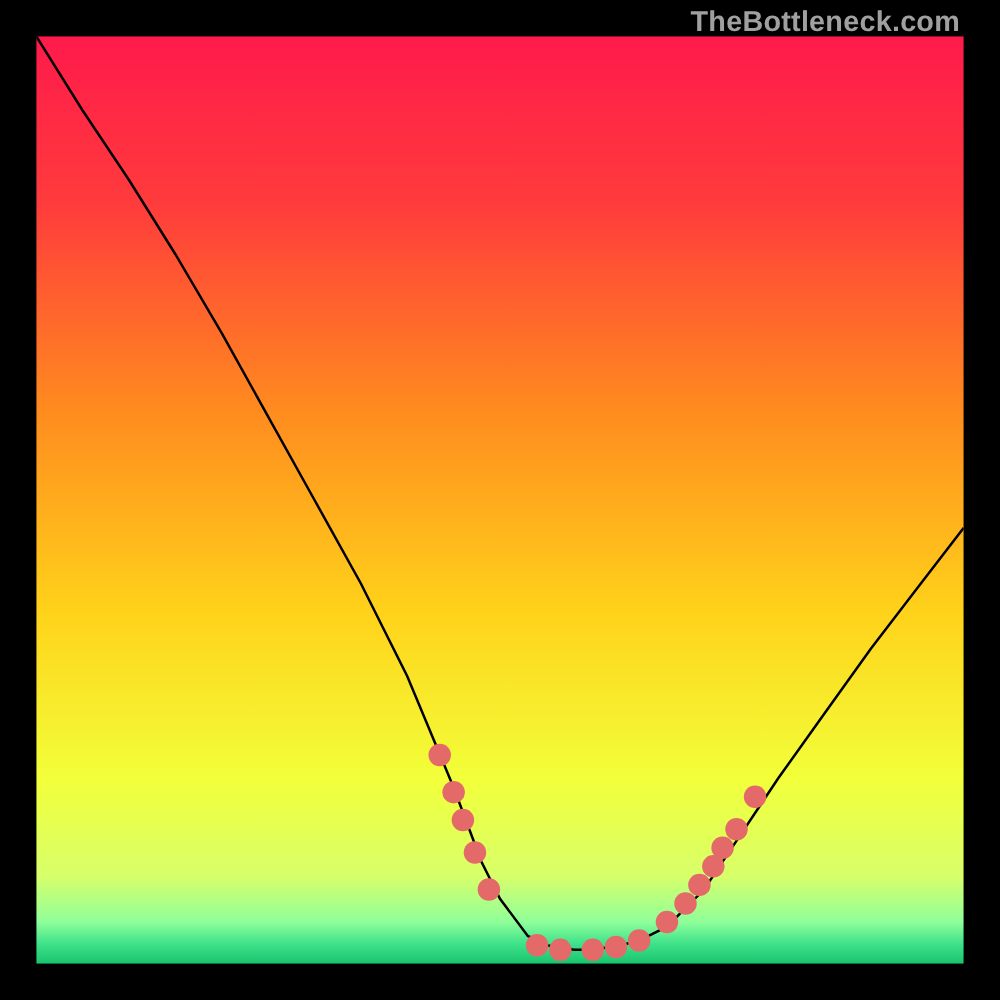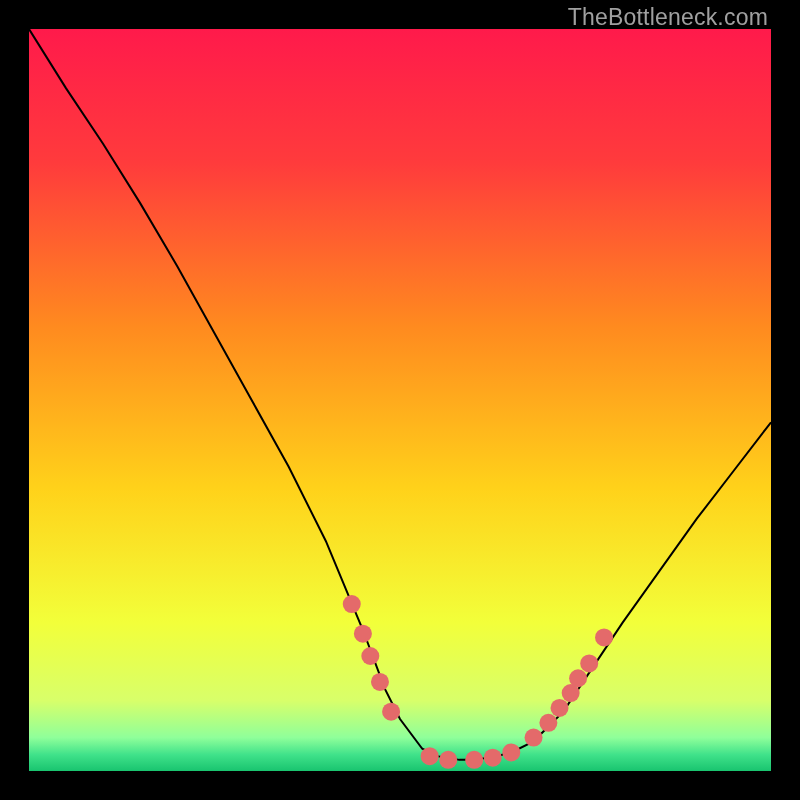--- a/index.html
+++ b/index.html
@@ -26,21 +26,21 @@
     height: 742px;
   }
   .watermark {
     position: absolute;
     top: 4px;
     right: 32px;
     font-family: Arial, Helvetica, sans-serif;
     font-size: 23px;
     color: #a0a0a0;
     letter-spacing: 0.2px;
-    font-weight: 400;
+    font-weight: 700;
   }
 </style>
 </head>
 <body>
 
 <div class="frame">
   <svg class="plot" viewBox="0 0 742 742" preserveAspectRatio="none">
     <defs>
       <linearGradient id="bg-grad" x1="0" y1="0" x2="0" y2="1">
           <stop offset="0%" stop-color="#ff1a4b"></stop>

